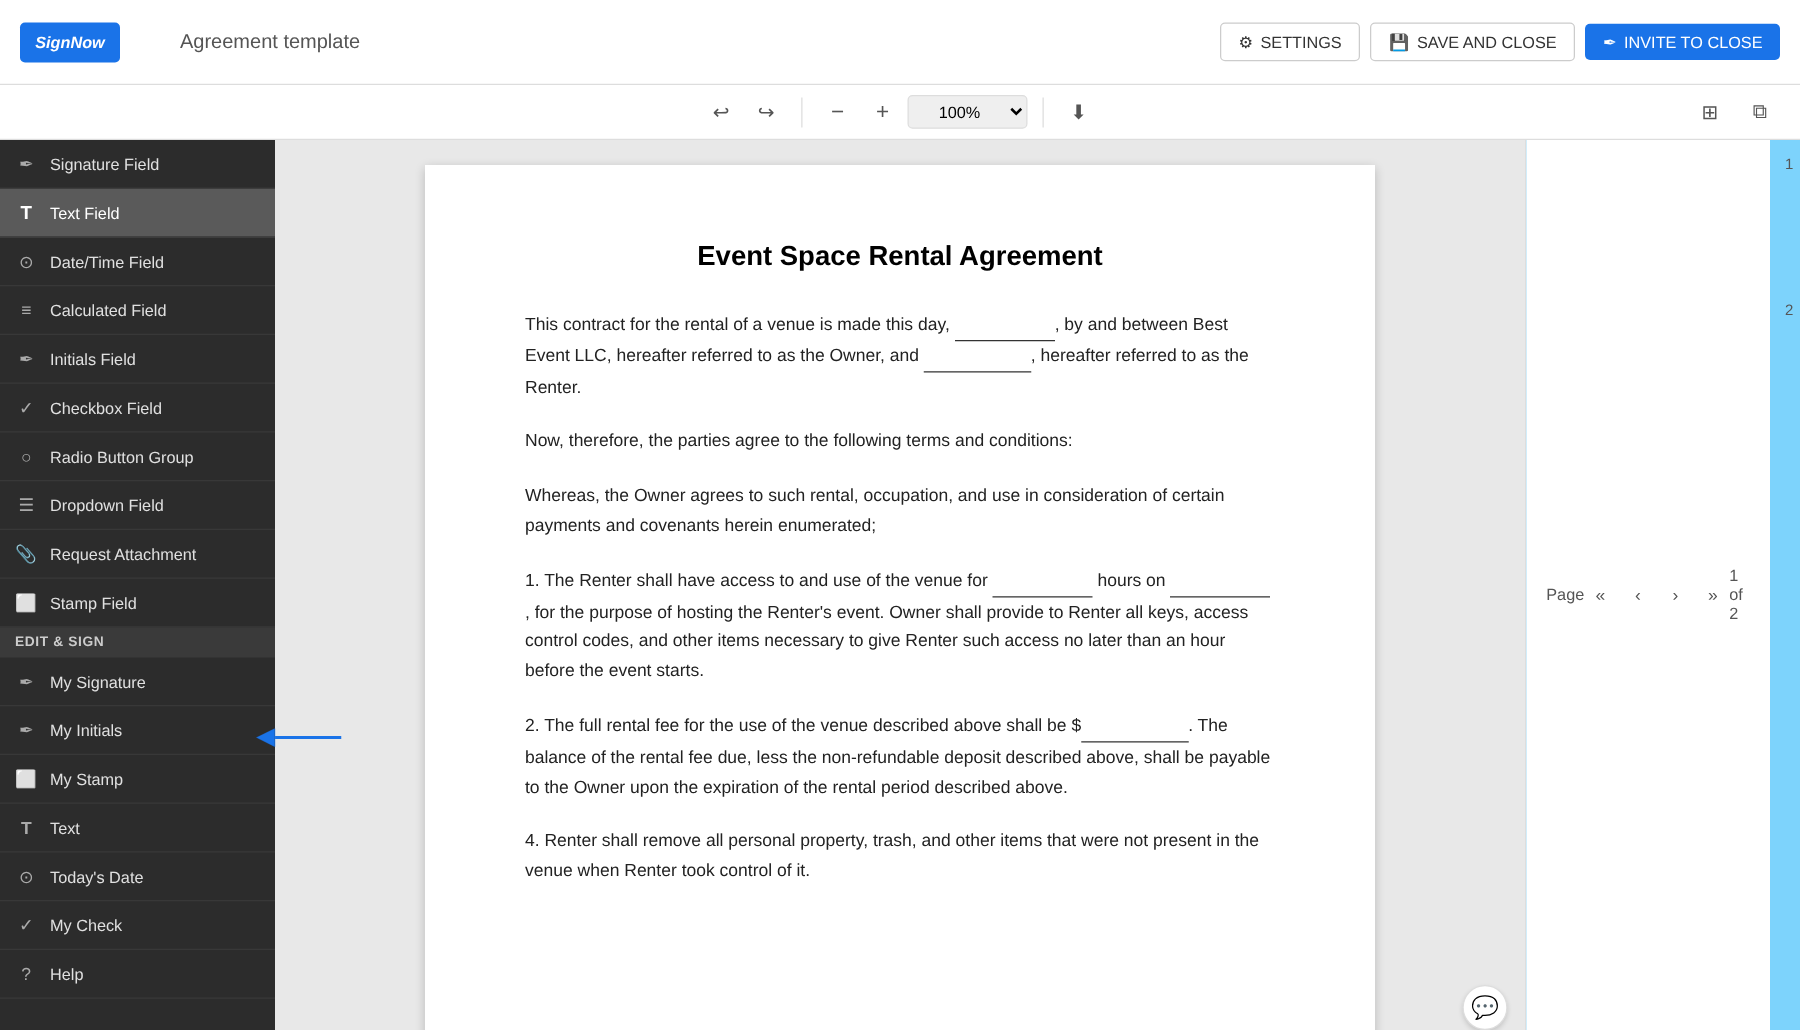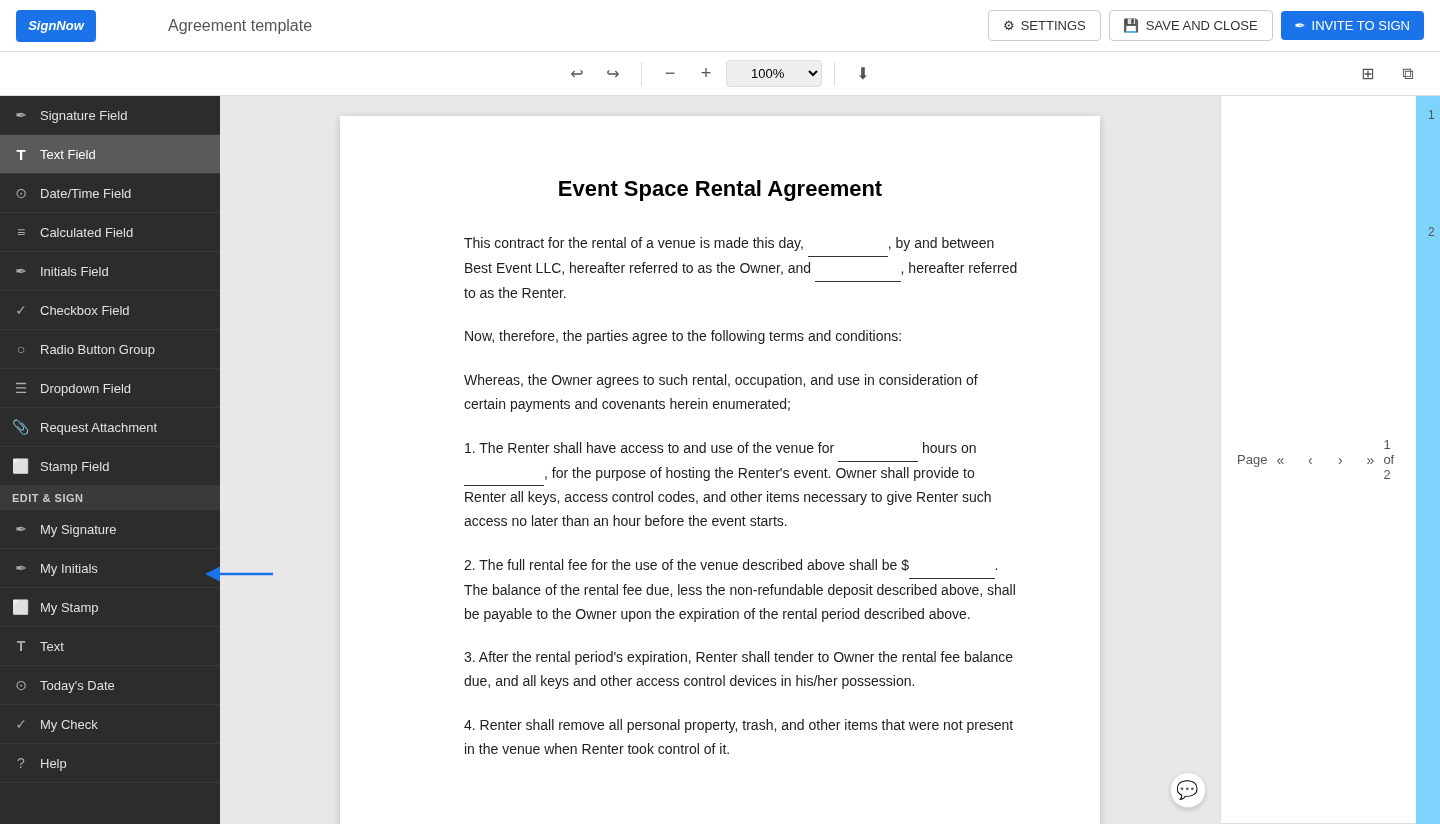--- a/index.html
+++ b/index.html
@@ -1,26 +1,26 @@
 <!DOCTYPE html>
 <html><head>
   <meta charset="utf-8">
   <style>
     * { box-sizing: border-box; margin: 0; padding: 0; }
     body { font-family: -apple-system, BlinkMacSystemFont, 'Segoe UI', Arial, sans-serif; background: #f0f0f0; overflow: hidden; height: 824px; width: 1440px; }
 
     
     #topbar {
-      height: 52px;
+      height: 68px;
       background: #fff;
       border-bottom: 1px solid #ddd;
       display: flex;
       align-items: center;
       padding: 0 16px;
-      gap: 32px;
+      gap: 8px;
     }
     #logo-area {
       width: 120px;
       display: flex;
       align-items: center;
     }
     #logo-box {
       background: #1a73e8;
       border-radius: 4px;
       width: 80px;
@@ -187,21 +187,20 @@
       text-align: center;
       font-size: 22px;
       font-weight: bold;
       margin-bottom: 30px;
     }
     .doc-paragraph {
       font-size: 14px;
       line-height: 1.7;
       margin-bottom: 20px;
       color: #222;
-      margin-left: 44px;
     }
     .underline-blank {
       display: inline-block;
       border-bottom: 1px solid #333;
       min-width: 80px;
     }
 
     
     #right-panel {
       width: 220px;
@@ -322,21 +321,21 @@
     <button class="topbar-btn">
       <span>⚙</span>
       <span>SETTINGS</span>
     </button>
     <button class="topbar-btn">
       <span>💾</span>
       <span>SAVE AND CLOSE</span>
     </button>
     <button class="topbar-btn topbar-btn-primary">
       <span>✒</span>
-      <span>INVITE TO SIGN</span>
+      <span>INVITE TO CLOSE</span>
     </button>
   </div>
 </div>
 
 <div id="toolbar">
   <div class="toolbar-group">
     <button class="toolbar-icon-btn">
       <span>↩</span>
     </button>
     <button class="toolbar-icon-btn">
@@ -470,23 +469,20 @@
         Now, therefore, the parties agree to the following terms and conditions:
       </p>
       <p class="doc-paragraph">
         Whereas, the Owner agrees to such rental, occupation, and use in consideration of certain payments and covenants herein enumerated;
       </p>
       <p class="doc-paragraph">
         1. The Renter shall have access to and use of the venue for <span class="underline-blank">&nbsp;&nbsp;&nbsp;&nbsp;&nbsp;&nbsp;&nbsp;&nbsp;&nbsp;&nbsp;</span> hours on <span class="underline-blank">&nbsp;&nbsp;&nbsp;&nbsp;&nbsp;&nbsp;&nbsp;&nbsp;&nbsp;&nbsp;&nbsp;&nbsp;&nbsp;&nbsp;&nbsp;&nbsp;&nbsp;&nbsp;</span>, for the purpose of hosting the Renter's event. Owner shall provide to Renter all keys, access control codes, and other items necessary to give Renter such access no later than an hour before the event starts.
       </p>
       <p class="doc-paragraph">
         2. The full rental fee for the use of the venue described above shall be $<span class="underline-blank">&nbsp;&nbsp;&nbsp;&nbsp;&nbsp;&nbsp;&nbsp;&nbsp;&nbsp;&nbsp;&nbsp;&nbsp;&nbsp;&nbsp;&nbsp;&nbsp;&nbsp;&nbsp;&nbsp;&nbsp;&nbsp;&nbsp;</span>. The balance of the rental fee due, less the non-refundable deposit described above, shall be payable to the Owner upon the expiration of the rental period described above.
-      </p>
-      <p class="doc-paragraph">
-        3. After the rental period's expiration, Renter shall tender to Owner the rental fee balance due, and all keys and other access control devices in his/her possession.
       </p>
       <p class="doc-paragraph">
         4. Renter shall remove all personal property, trash, and other items that were not present in the venue when Renter took control of it.
       </p>
     </div>
   </div>
 
   <div id="right-panel">
     <div id="pages-header">
       <span>Page</span>

